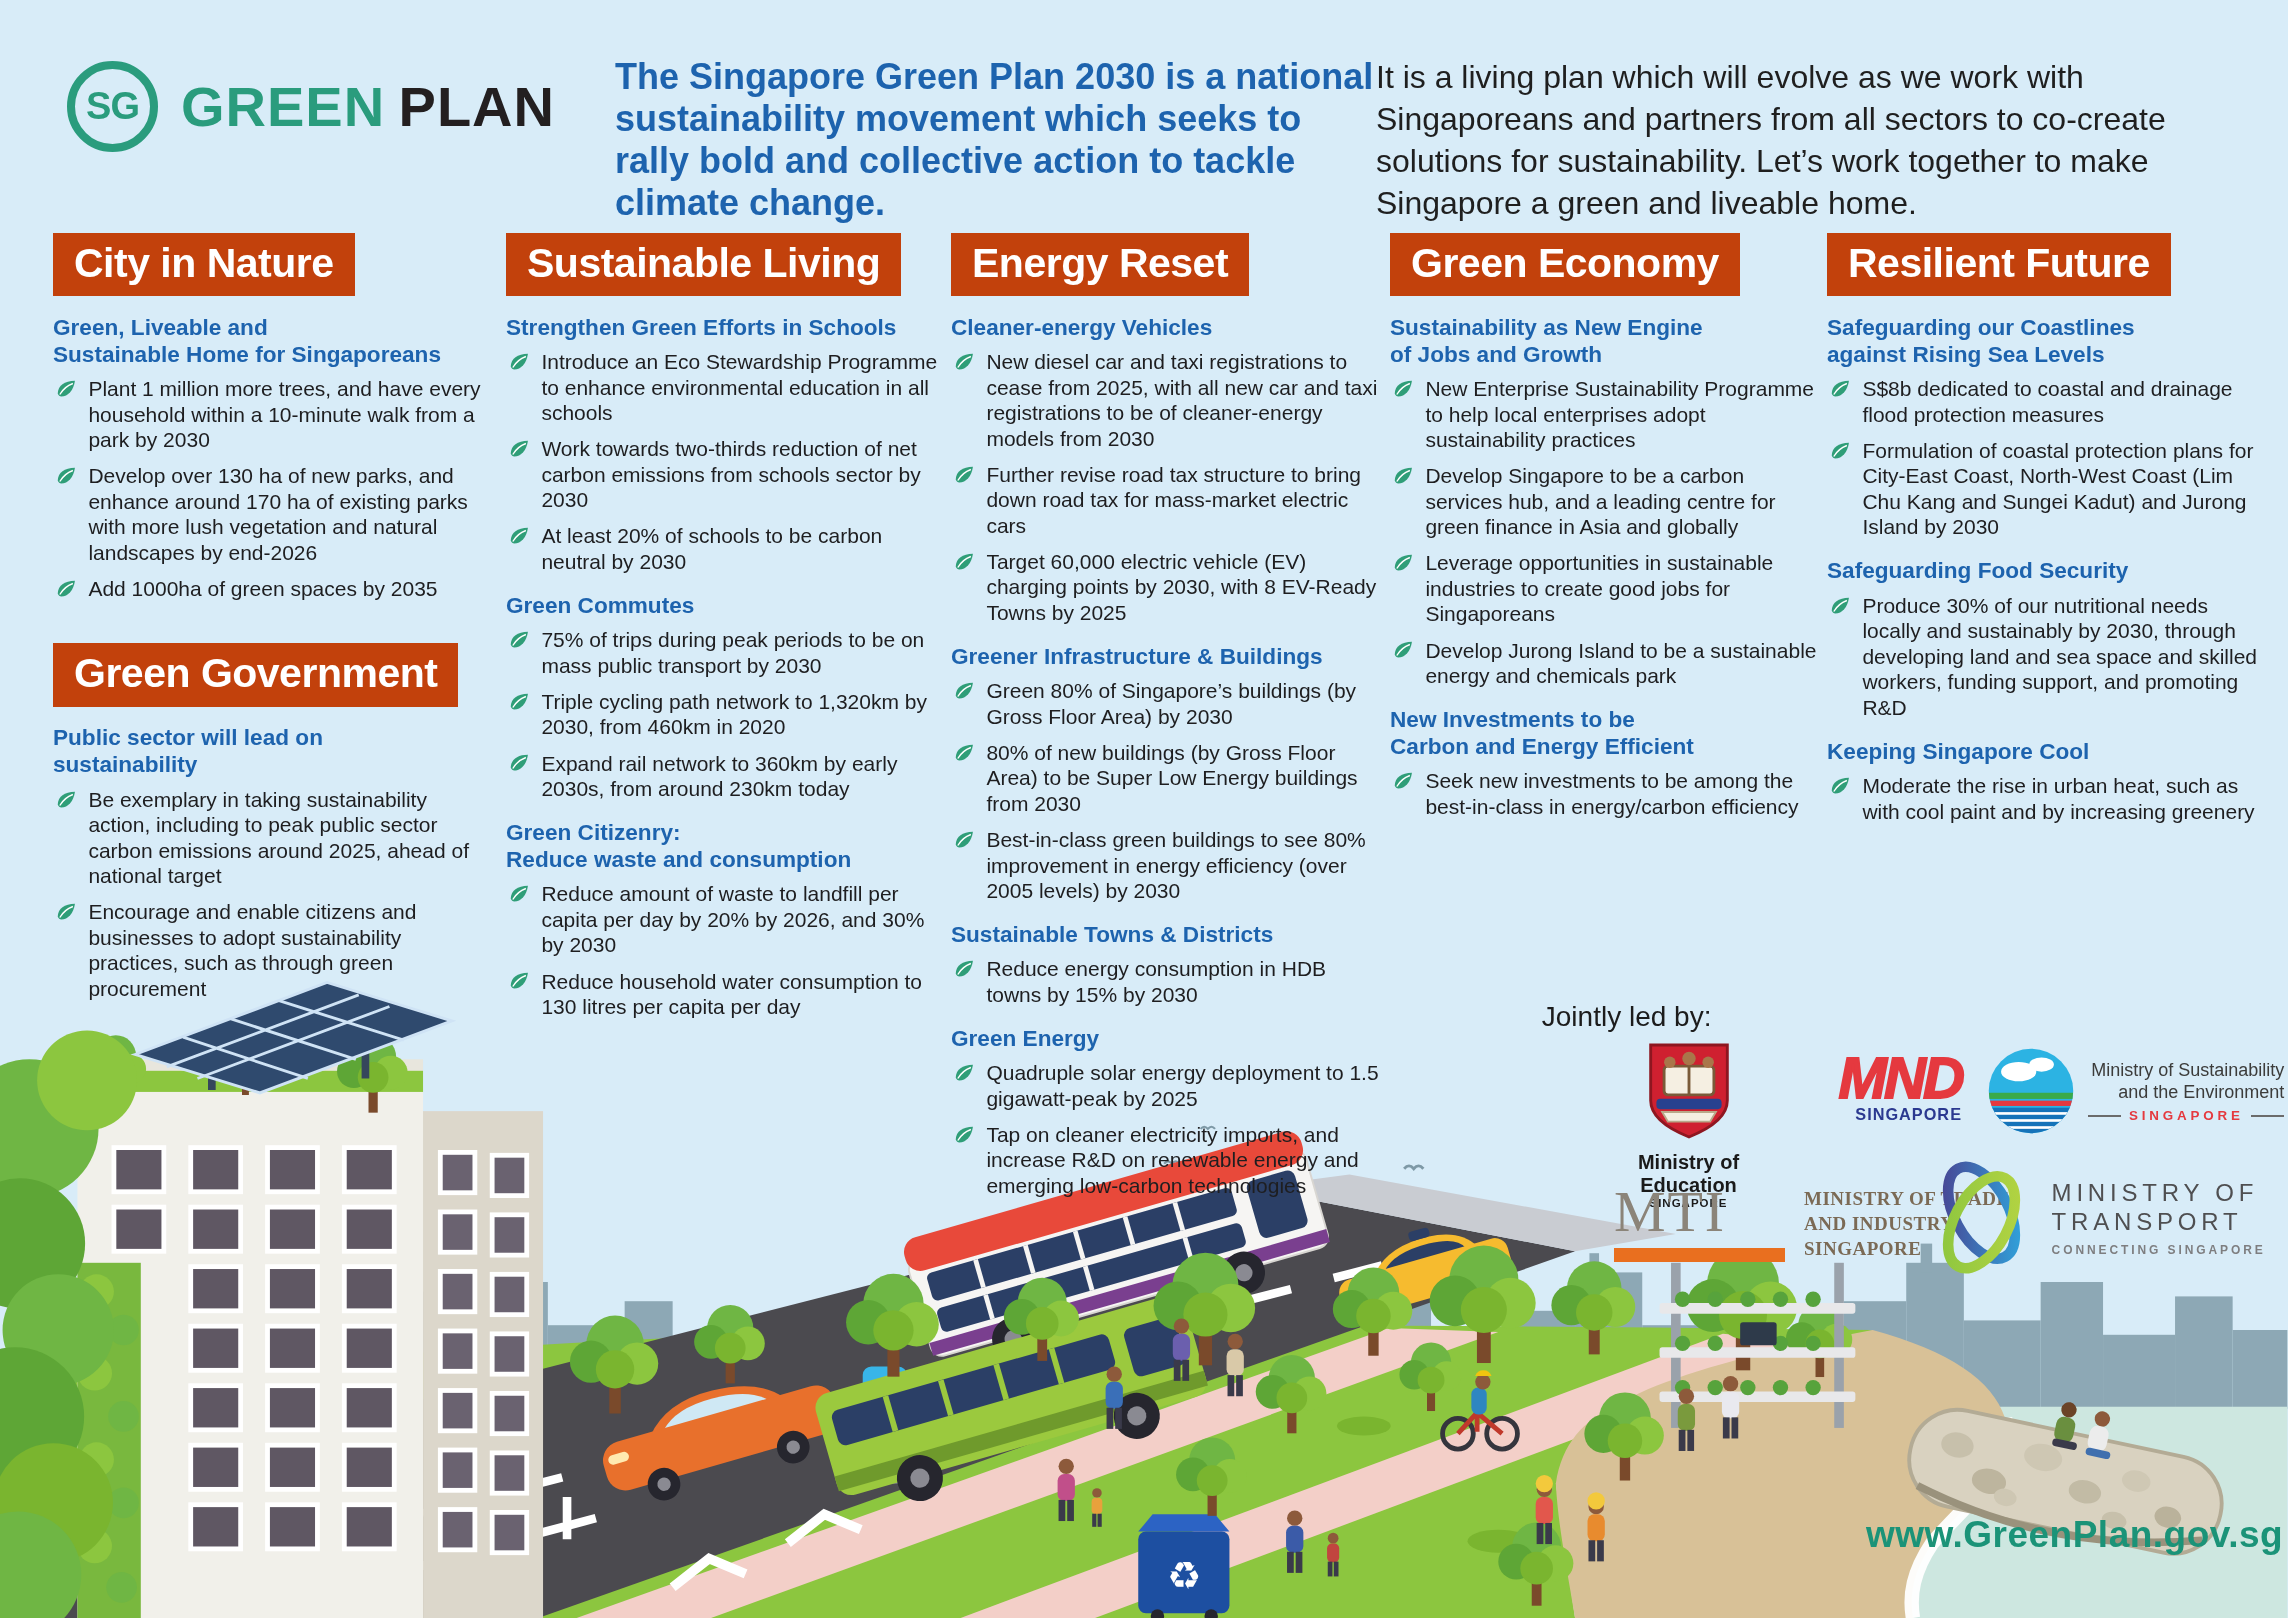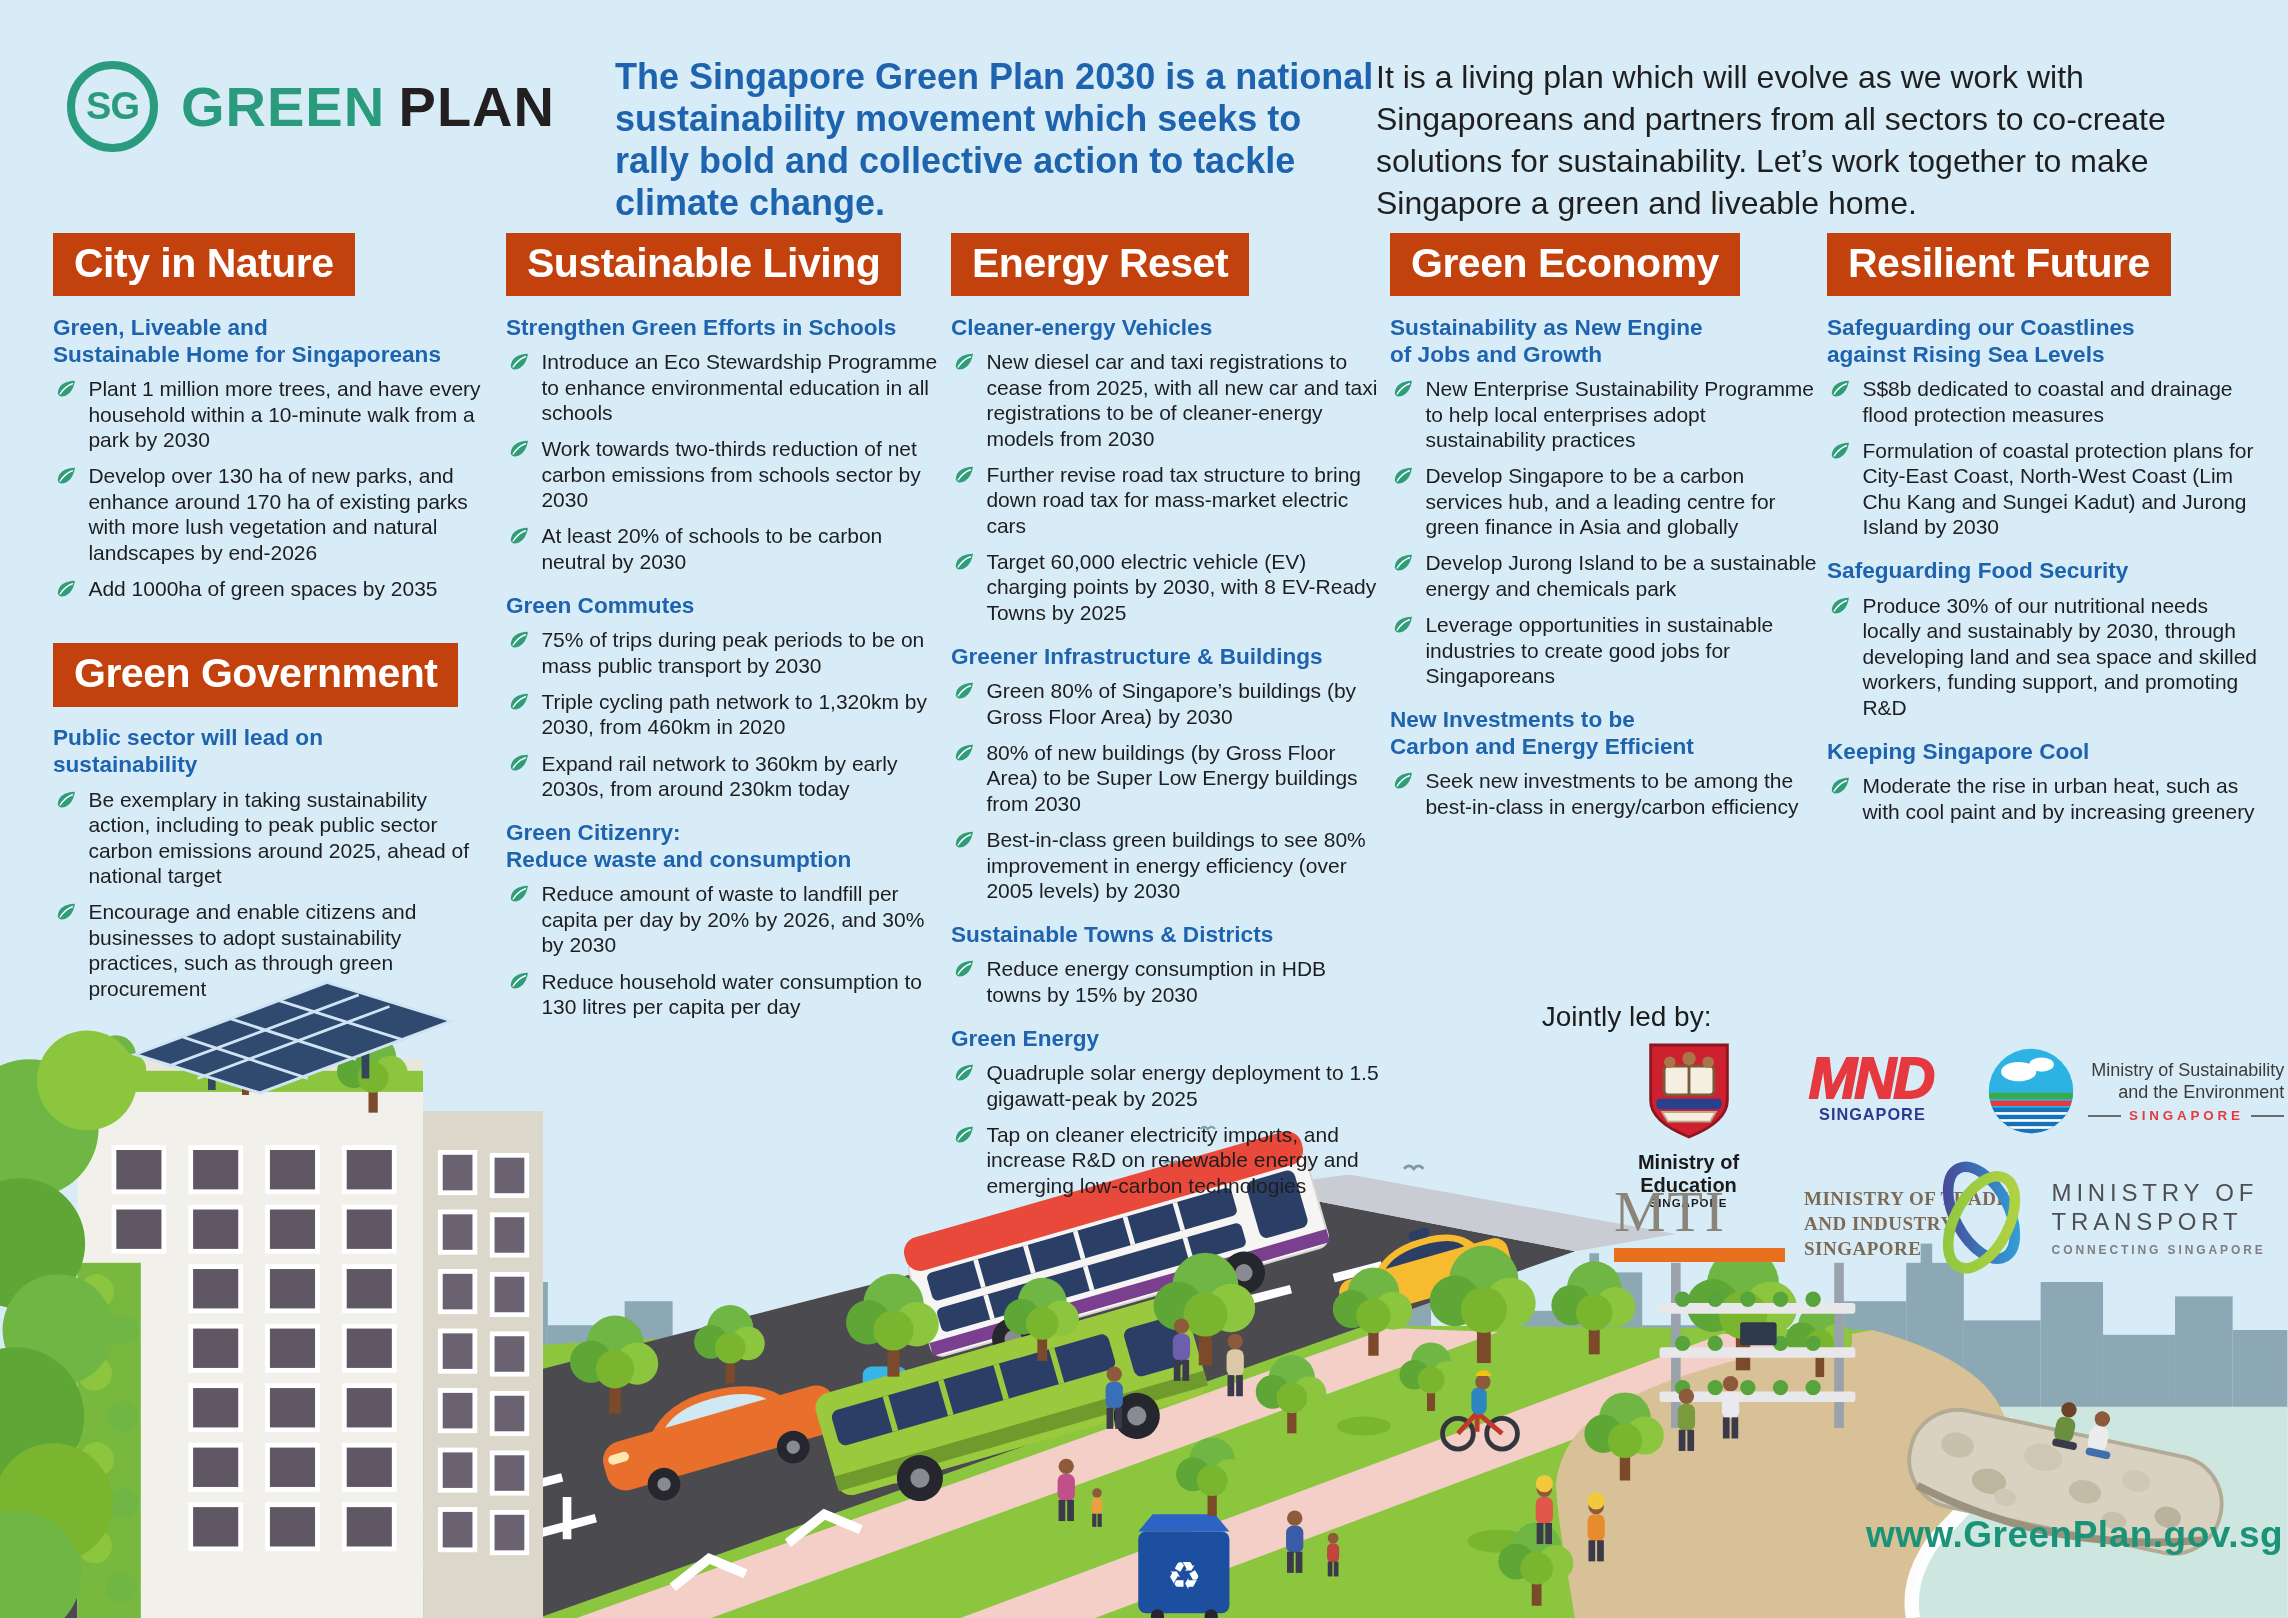--- a/index.html
+++ b/index.html
@@ -32,21 +32,21 @@
   .bullet{display:flex;align-items:flex-start;margin:0 0 10.6px;
     font-size:21px;line-height:25.5px;color:#1e1e20}
   .leaf{flex:0 0 auto;width:22px;height:22px;margin:1.9px 11.5px 0 1.9px}
   
   .jointly{position:absolute;left:1537px;top:1001px;width:751px;height:317px;z-index:2}
   .jointly-label{position:absolute;left:4.8px;top:0;font-size:28px;color:#1c1c1c}
   .logo-block{position:absolute;text-align:center}
   .moe{left:53px;top:40px;width:197px}
   .moe-name{font-size:20px;font-weight:700;color:#1a1a1a;margin-top:5.8px}
   .moe-sub{font-size:11.5px;font-weight:700;color:#1a1a1a;letter-spacing:1px}
-  .mnd{left:242px;top:50px;width:183px;text-align:center}
+  .mnd{left:242px;top:50px;width:183px;text-align:right}
   .mnd-acronym{font-size:58px;font-weight:800;font-style:italic;color:#e5393f;
     letter-spacing:-2.9px;line-height:54px;-webkit-text-stroke:1.9px #e5393f}
   .mnd-sub{font-size:16.3px;font-weight:700;color:#2b3990;letter-spacing:1px;margin-left:3.8px}
   .mse{left:450px;top:46px;width:298px;text-align:right;display:flex;align-items:center}
   .mse-text{margin-left:13.4px}
   .mse-name{font-size:18px;color:#3c3c3b;line-height:22px}
   .mse-sub{font-size:13.4px;font-weight:700;color:#e5393f;letter-spacing:3.8px;margin-top:5.8px;
     display:flex;align-items:center;gap:7.7px;color:#e5393f}
   .mse-sub::before,.mse-sub::after{content:"";display:inline-block;width:33px;height:1.9px;background:#6b6b6b}
   .mti{left:77px;top:181px;width:403px;text-align:left;display:flex;align-items:flex-start}
@@ -235,27 +235,27 @@
         <svg class="leaf" viewBox="0 0 32 32">
           <path d="M4 23 C4 11 14 4 29 4 C27 18 19 27 9 27 C7 27 5 25 4 23 Z" fill="#2F9E78"></path>
           <path d="M7 24 C11 17 18 11 26 8" stroke="#fff" stroke-width="2" fill="none"></path>
         </svg>
         <span class="bullet-text">Develop Singapore to be a carbon services hub, and a leading centre for green finance in Asia and globally</span>
       </div><div class="bullet">
         <svg class="leaf" viewBox="0 0 32 32">
           <path d="M4 23 C4 11 14 4 29 4 C27 18 19 27 9 27 C7 27 5 25 4 23 Z" fill="#2F9E78"></path>
           <path d="M7 24 C11 17 18 11 26 8" stroke="#fff" stroke-width="2" fill="none"></path>
         </svg>
+        <span class="bullet-text">Leverage opportunities in sustainable industries to create good jobs for Singaporeans</span>
+      </div><div class="bullet">
+        <svg class="leaf" viewBox="0 0 32 32">
+          <path d="M4 23 C4 11 14 4 29 4 C27 18 19 27 9 27 C7 27 5 25 4 23 Z" fill="#2F9E78"></path>
+          <path d="M7 24 C11 17 18 11 26 8" stroke="#fff" stroke-width="2" fill="none"></path>
+        </svg>
         <span class="bullet-text">Develop Jurong Island to be a sustainable energy and chemicals park</span>
-      </div><div class="bullet">
-        <svg class="leaf" viewBox="0 0 32 32">
-          <path d="M4 23 C4 11 14 4 29 4 C27 18 19 27 9 27 C7 27 5 25 4 23 Z" fill="#2F9E78"></path>
-          <path d="M7 24 C11 17 18 11 26 8" stroke="#fff" stroke-width="2" fill="none"></path>
-        </svg>
-        <span class="bullet-text">Leverage opportunities in sustainable industries to create good jobs for Singaporeans</span>
       </div><div class="section-heading">New Investments to be
 Carbon and Energy Efficient</div><div class="bullet">
         <svg class="leaf" viewBox="0 0 32 32">
           <path d="M4 23 C4 11 14 4 29 4 C27 18 19 27 9 27 C7 27 5 25 4 23 Z" fill="#2F9E78"></path>
           <path d="M7 24 C11 17 18 11 26 8" stroke="#fff" stroke-width="2" fill="none"></path>
         </svg>
         <span class="bullet-text">Seek new investments to be among the best-in-class in energy/carbon efficiency</span>
       </div></div>
   </div>
 <div class="col col5">

